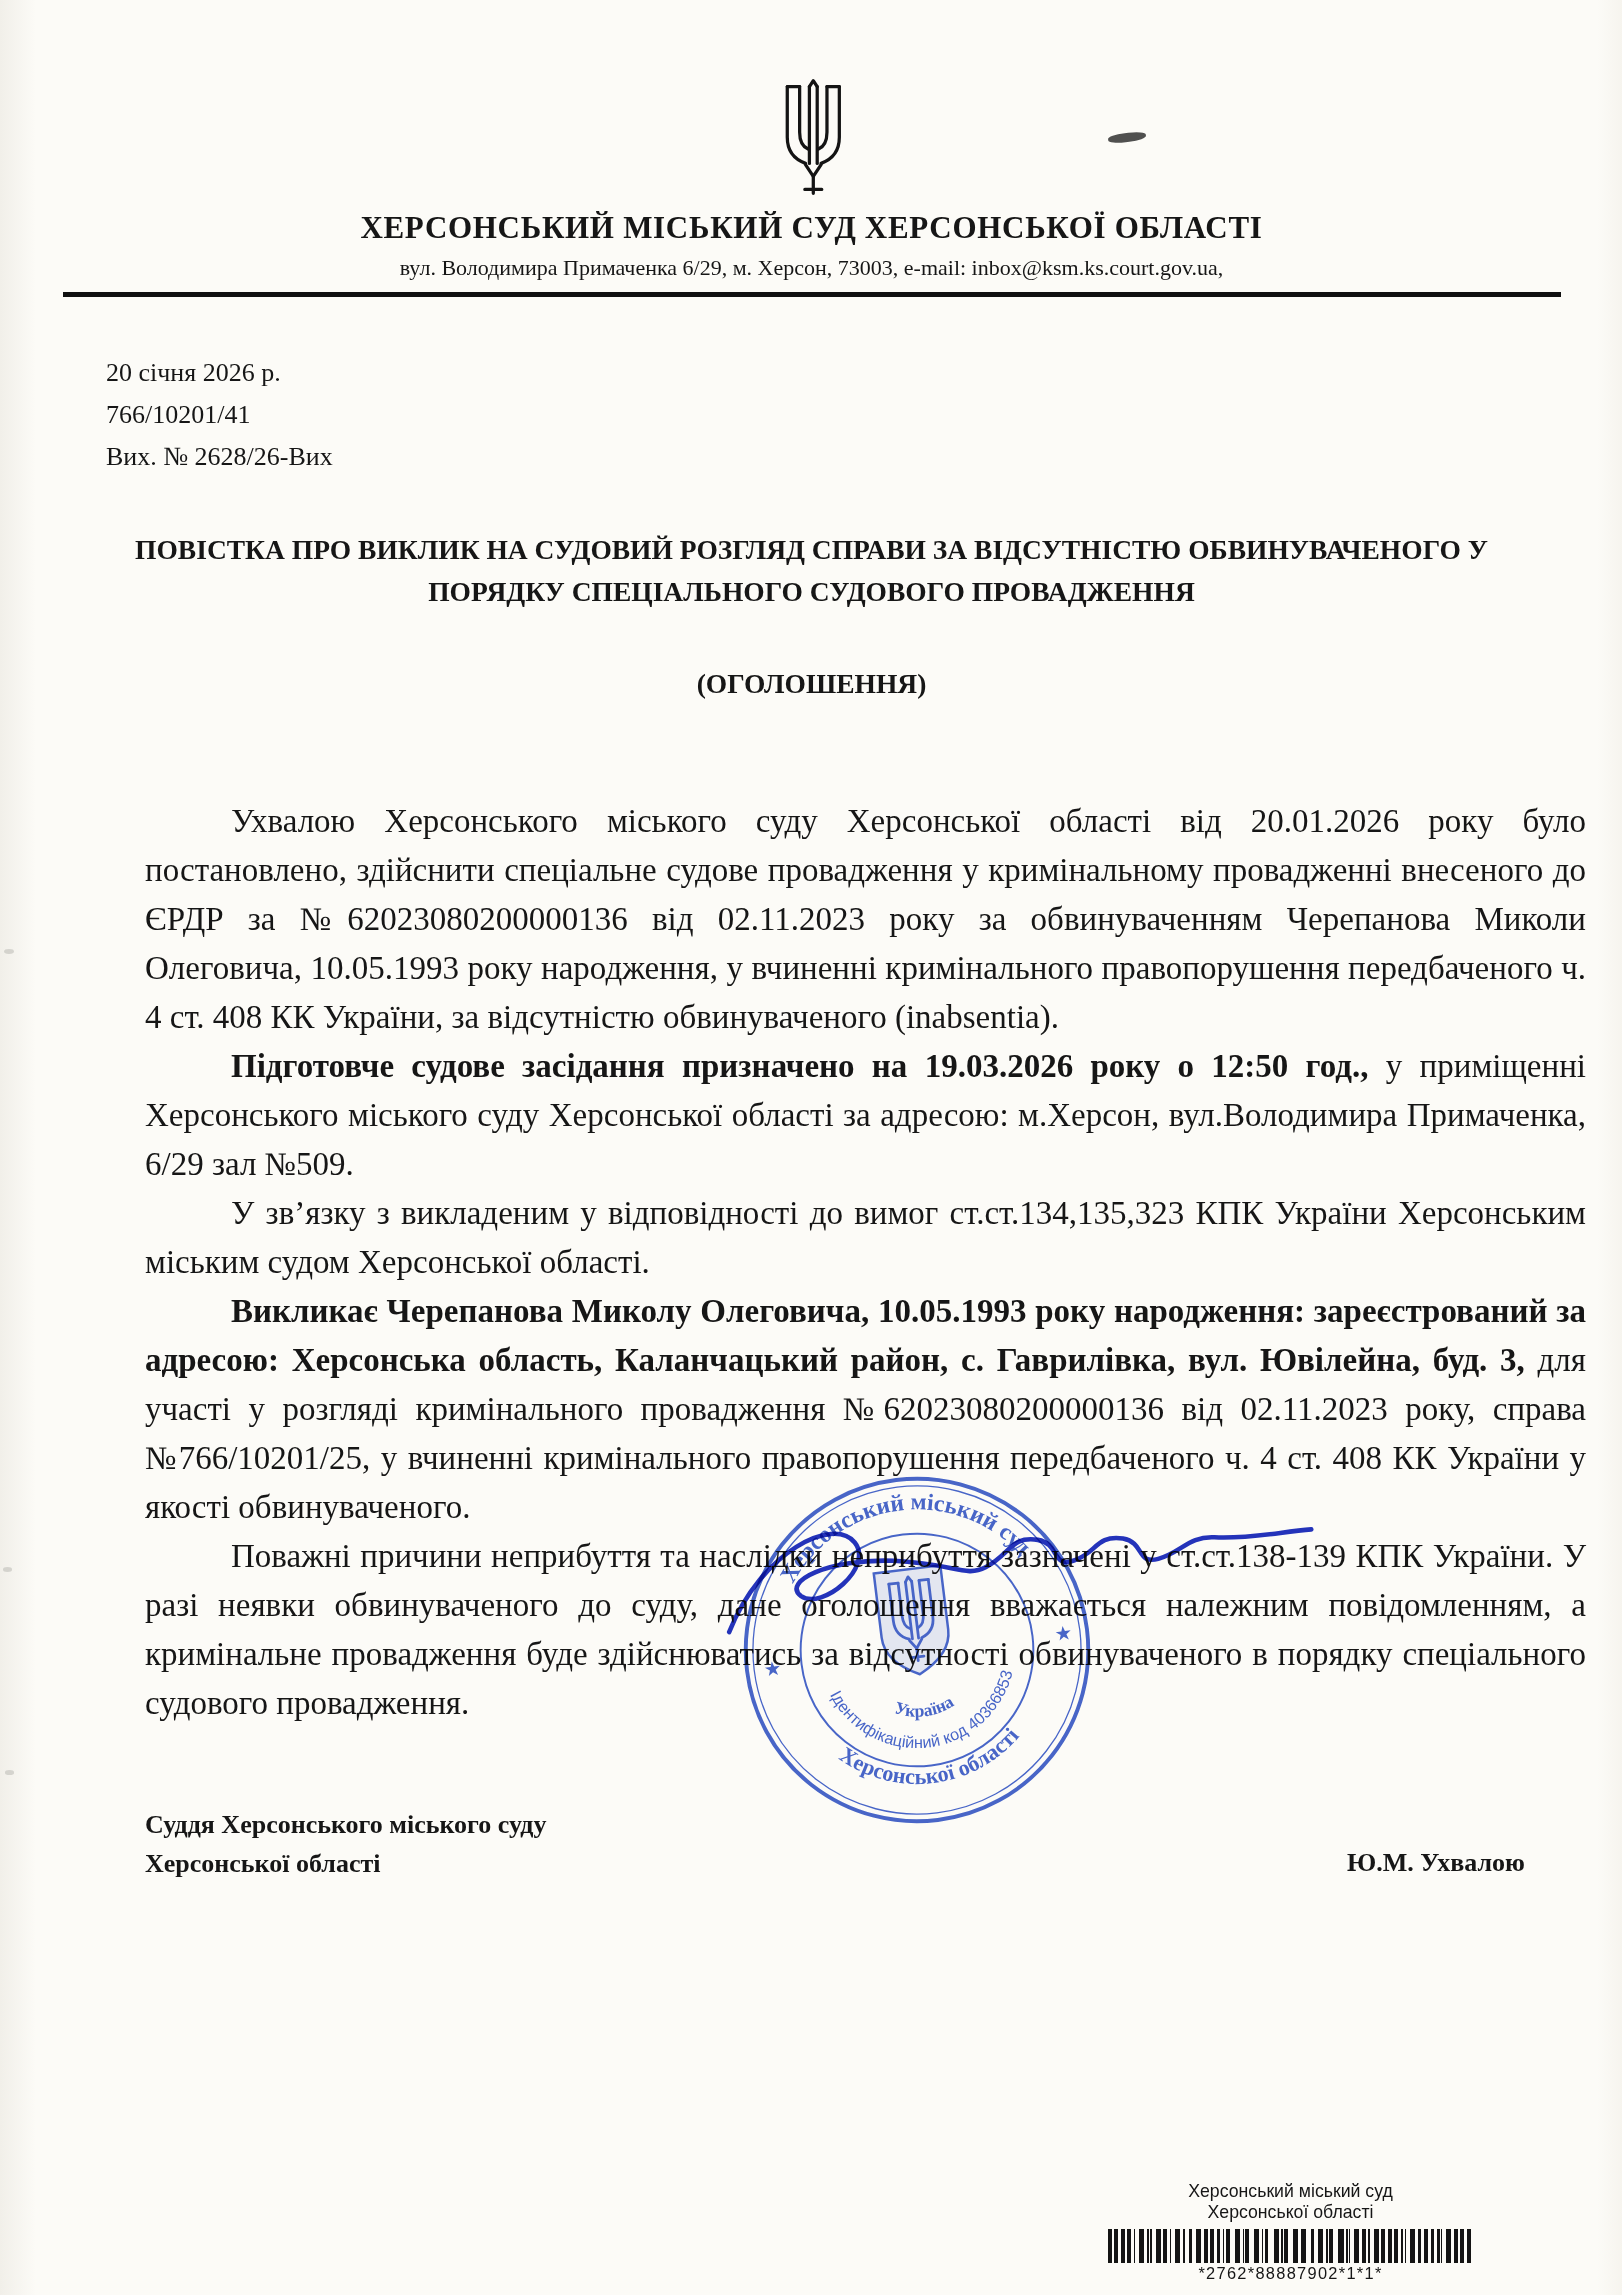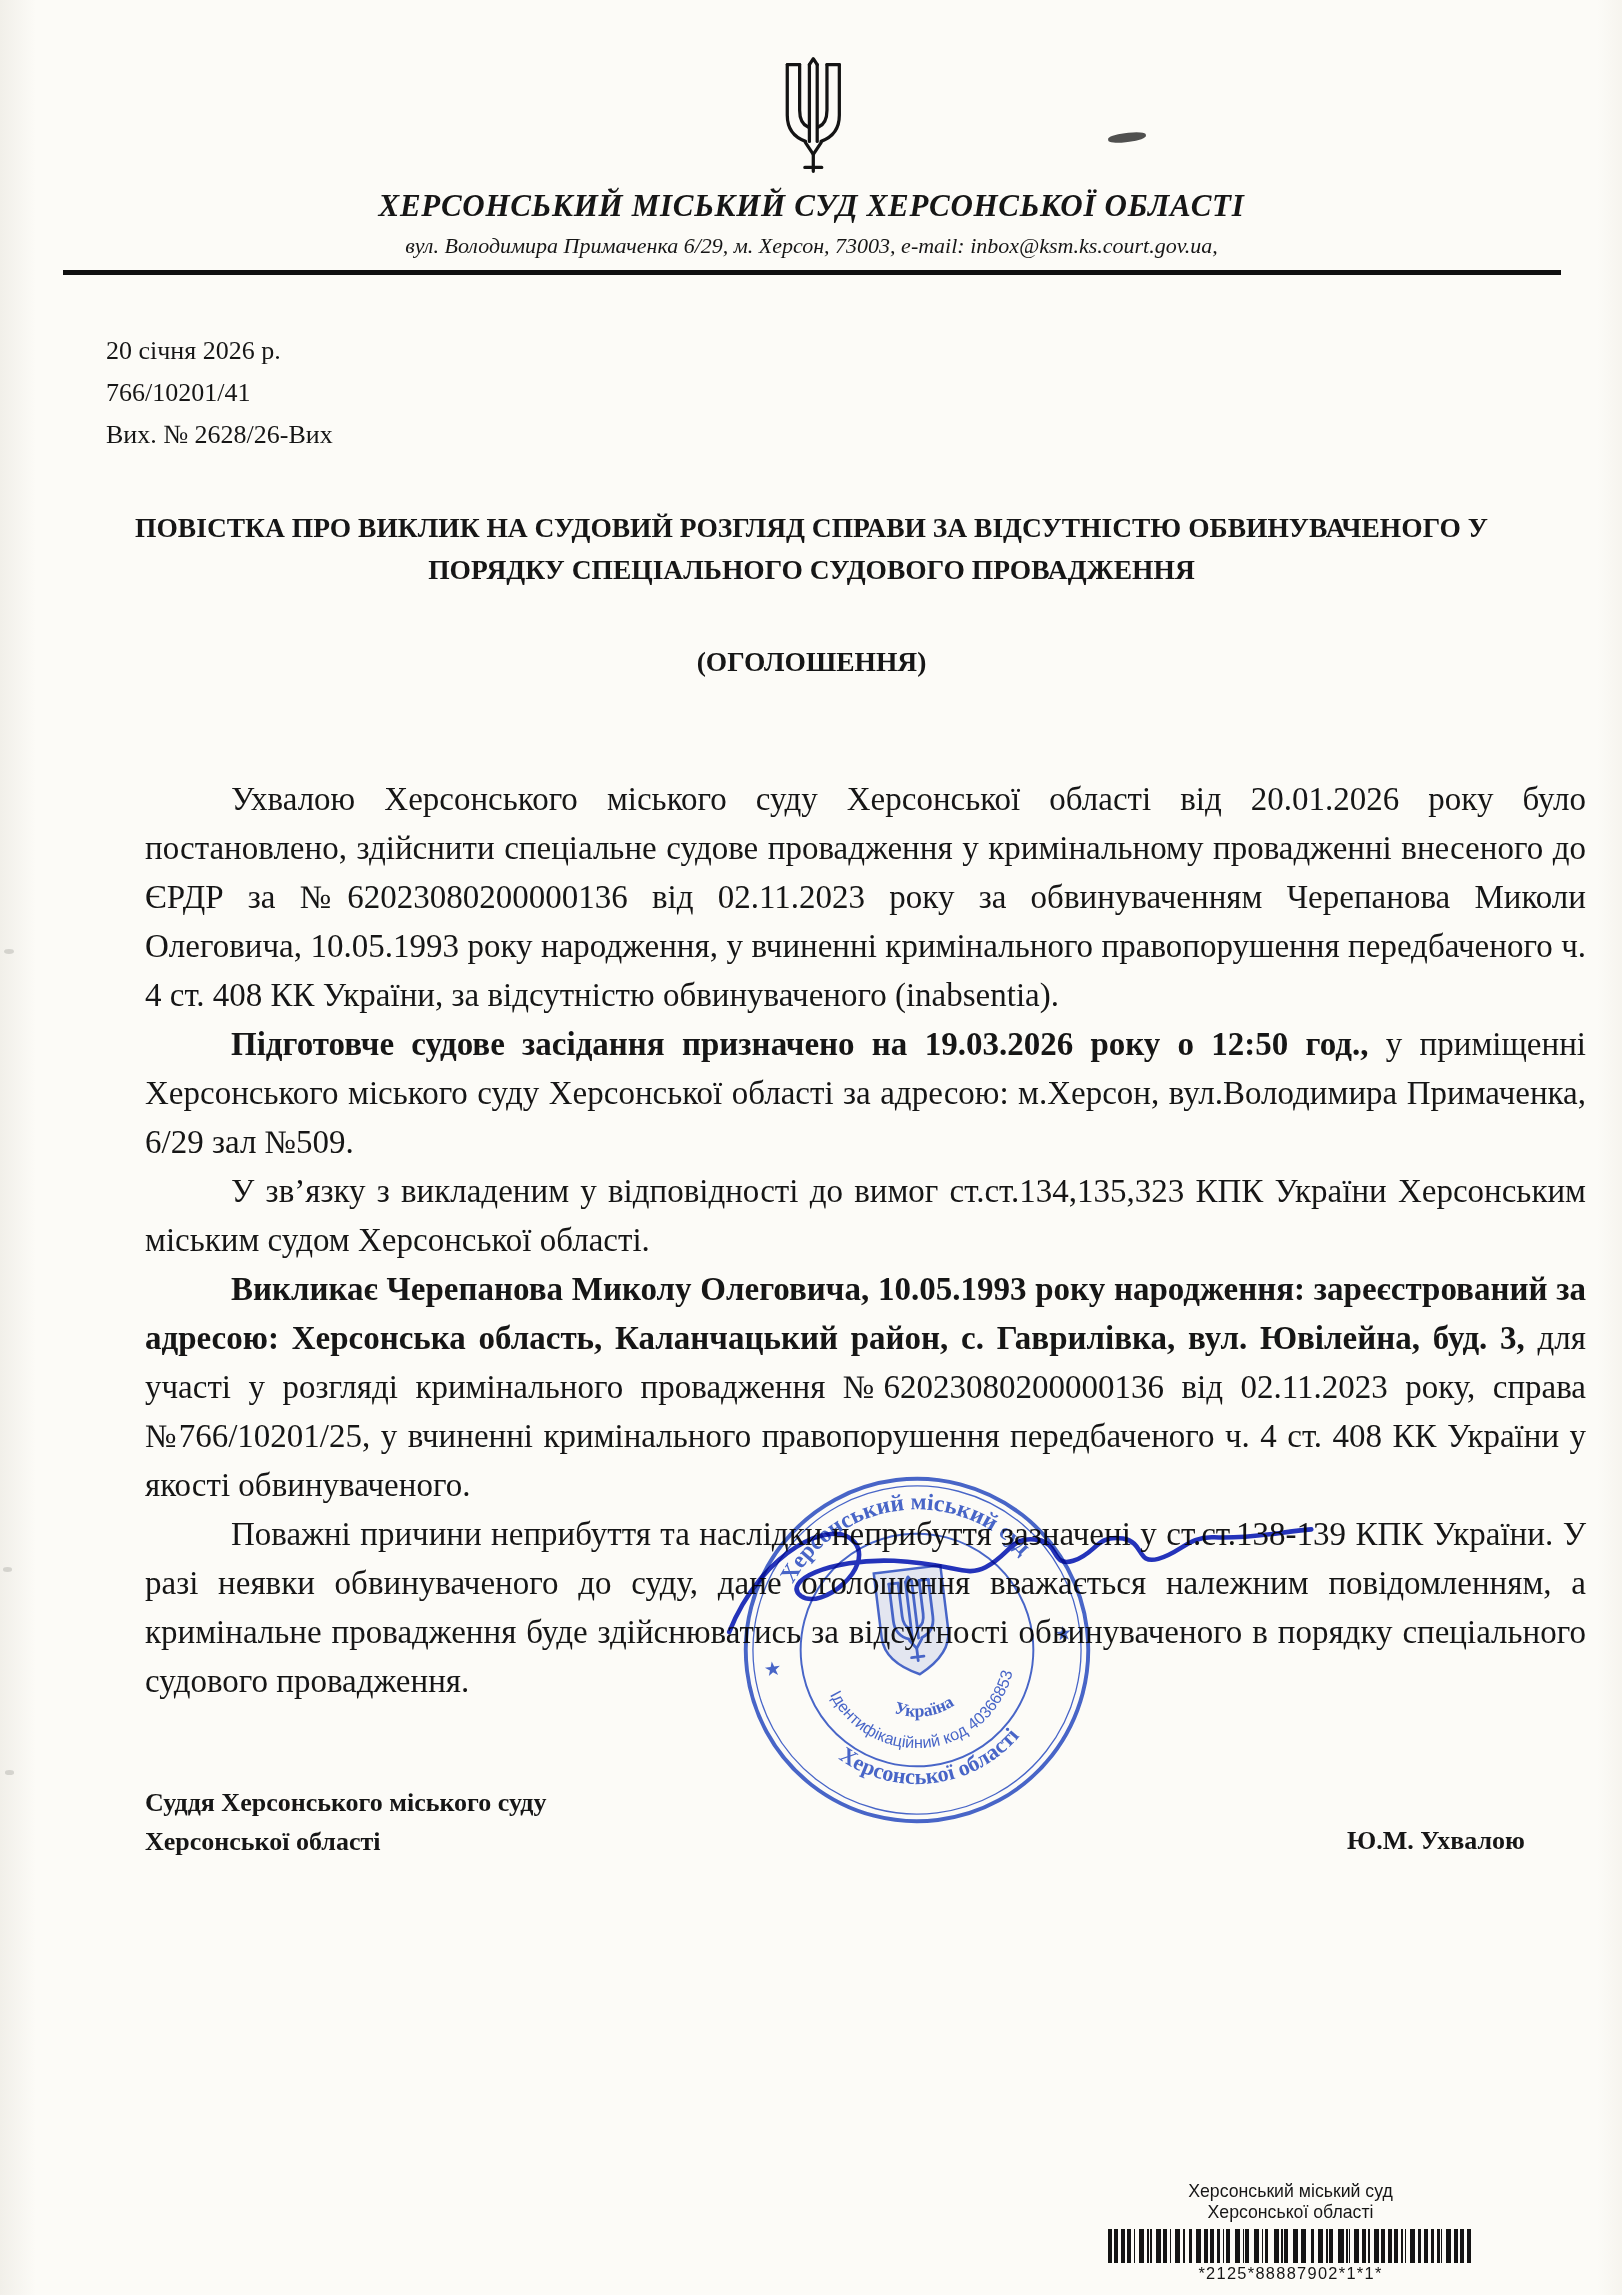--- a/index.html
+++ b/index.html
@@ -6,21 +6,21 @@
   .page{
     position:relative;
     width:1623px;height:2295px;
     margin:0 auto;
     background:linear-gradient(90deg,#f1efe9 0px,#fcfbf7 36px,#fcfbf7 1597px,#f6f4ee 1623px);
     font-family:"Liberation Serif","DejaVu Serif",serif;
     color:#161616;
     overflow:hidden;
   }
   
-  .letterhead{padding-top:55px;text-align:center;font-style:italic;}
+  .letterhead{padding-top:77px;text-align:center;}
   .coat{width:82px;height:124px;margin:0 auto 9.2px auto;}
   .coat svg{width:100%;height:100%;}
   .court-name{
     margin:3.9px 0 6.5px 0;
     font-size:31px;font-weight:700;letter-spacing:0.7px;
   }
   .addr{font-size:22px;line-height:1.32;}
   .rule{width:1498px;height:4.6px;background:#101010;margin:10.5px auto 0 auto;}
   
   .meta{margin:55px 0 0 106px;font-size:26px;line-height:42px;}
@@ -248,17 +248,17 @@
         <span style="width: 3.9px; margin-right: 2.6px;"></span>
         <span style="width: 3.9px; margin-right: 2.6px;"></span>
         <span style="width: 3.9px; margin-right: 2.6px;"></span>
         <span style="width: 2.6px; margin-right: 1.3px;"></span>
         <span style="width: 1.3px; margin-right: 3.9px;"></span>
         <span style="width: 5.2px; margin-right: 2.6px;"></span>
         <span style="width: 3.9px; margin-right: 2.6px;"></span>
         <span style="width: 3.9px; margin-right: 2.6px;"></span>
         <span style="width: 3.9px; margin-right: 2.6px;"></span>
       </div>
-    <div class="barcode-text">*2125*88887902*1*1*</div>
+    <div class="barcode-text">*2762*88887902*1*1*</div>
   </footer>
 
 </div>
 
 
 </body></html>

